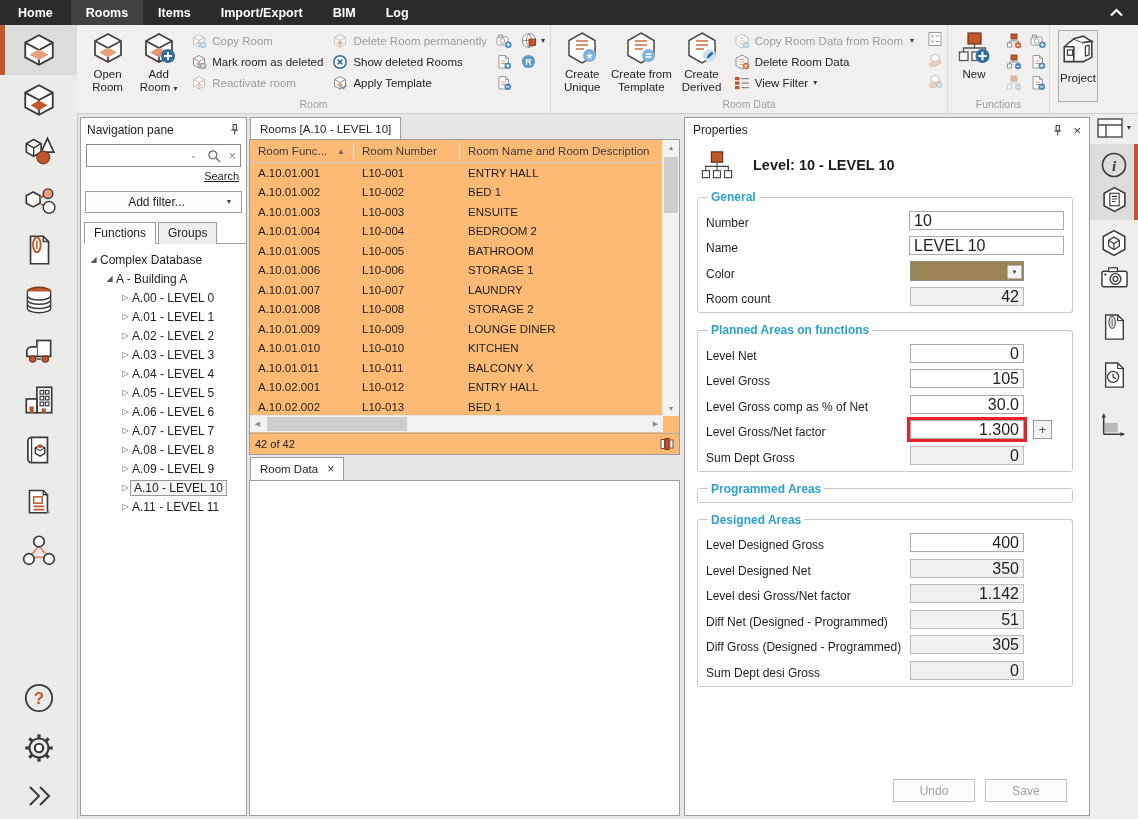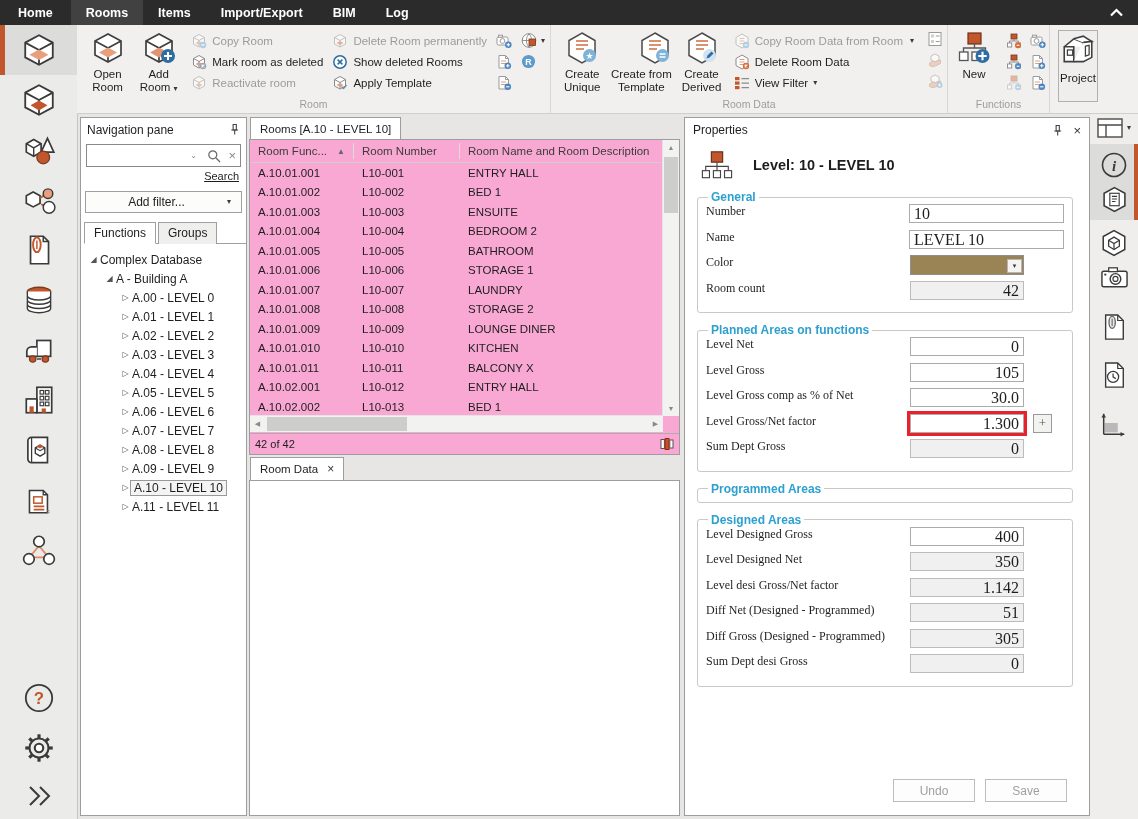--- a/index.html
+++ b/index.html
@@ -65,21 +65,21 @@
   .titem.lvl0{padding-left:6px;}
   .titem.lvl1{padding-left:22px;}
   .titem.lvl2{padding-left:38px;}
   .titem.selected .tlabel{border:1px solid #999;background:#f4f4f4;padding:0 3px;margin-left:-2px;}
   
   .main{left:249px;top:117px;width:431px;bottom:3px;background:transparent;border:none;
         display:flex;flex-direction:column;}
   .mtabstrip{height:22px;position:relative;flex:0 0 auto;}
   .mtab{position:absolute;left:1px;top:0;height:21px;background:#fff;border:1px solid #9d9d9d;
         border-bottom:none;display:flex;align-items:center;padding:0 9px;font-size:11.5px;}
-  .tablepanel{background:#f9a8d4;border:1px solid #9d9d9d;position:relative;flex:0 0 auto;height:316px;
+  .tablepanel{background:#fdba74;border:1px solid #9d9d9d;position:relative;flex:0 0 auto;height:316px;
               box-sizing:border-box;}
   .thead{display:flex;height:22px;border-bottom:1px solid #cfcfcf;align-items:center;margin-right:16px;}
   .th{font-size:11.5px;color:#3c3c3c;padding-left:8px;box-sizing:border-box;display:flex;align-items:center;}
   .th1{width:104px;border-right:1px solid #dcdcdc;height:16px;}
   .th2{width:106px;border-right:1px solid #dcdcdc;height:16px;}
   .th3{flex:1;}
   .sortglyph{font-size:8px;color:#666;margin-left:10px;}
   .tbody{margin-right:16px;}
   .trow{display:flex;height:19.5px;align-items:center;font-size:11.5px;}
   .trow .c1{width:104px;padding-left:8px;box-sizing:border-box;}
@@ -105,21 +105,21 @@
   .rdpanel{flex:1;background:#fff;border:1px solid #9d9d9d;}
   
   .props{left:684px;top:117px;width:406px;bottom:3px;display:flex;flex-direction:column;}
   .pp-head{height:24px;display:flex;align-items:center;padding:0 8px;flex:0 0 auto;}
   .pp-title{flex:1;font-size:12px;}
   .pp-x{margin-left:10px;font-size:13px;color:#333;}
   .pp-titlerow{display:flex;align-items:center;padding:8px 14px 10px 16px;flex:0 0 auto;}
   .pp-h1{font-size:14.5px;font-weight:bold;margin-left:20px;}
   .fs{border:1px solid #c9c9c9;border-radius:3px;margin:0 16px 10px 12px;padding:0 8px 6px 8px;}
   .fs legend{color:#2da0d0;font-weight:bold;font-size:12px;padding:0 3px;margin-left:2px;}
-  .frow{display:flex;align-items:flex-start;height:25.5px;font-family:Liberation Serif, serif;}
+  .frow{display:flex;align-items:flex-end;height:25.5px;}
   .flabel{flex:1;font-size:12px;}
   .finput{width:114px;height:19px;box-sizing:border-box;border:1px solid #ababab;background:#fff;
           font-size:16px;text-align:right;padding:1px 4px;line-height:16px;flex:0 0 auto;}
   .w-wide{width:155px;}
   .ta-l{text-align:left;}
   .fside{width:40px;flex:0 0 auto;display:flex;align-items:center;padding-left:9px;box-sizing:border-box;}
   .frow.readonly .finput{background:#f0f0f0;border-color:#bcbcbc;}
   .frow.highlight .finput{box-shadow:0 0 0 3px #e8212c;}
   .plus{display:none;width:19px;height:19px;border:1px solid #9a9a9a;background:#f2f2f1;color:#555;
         align-items:center;justify-content:center;font-size:13px;box-sizing:border-box;}
@@ -463,21 +463,21 @@
         <span>
             <svg width="34" height="34" viewBox="0 0 34 34">
               <path d="M17 2 L30 9.5 V24.5 L17 32 L4 24.5 V9.5 Z" fill="#fff" stroke="#4a4a4a" stroke-width="1.5"></path>
               <path d="M11 10 h12 M11 14 h12 M11 18 h8" stroke="#d9926d" stroke-width="1.8"></path>
               <circle cx="24.5" cy="24.5" r="6.5" fill="#7fb2d9"></circle>
               <text x="24.5" y="28" text-anchor="middle" font-size="9" fill="#fff" font-family="Liberation Sans, sans-serif">★</text>
             </svg>
           </span>
         <span class="blabel">Create Unique</span>
       </div>
-      <div class="bigbtn" style="width:64px;align-items:flex-end;">
+      <div class="bigbtn" style="width:64px;">
         <span>
             <svg width="34" height="34" viewBox="0 0 34 34">
               <path d="M17 2 L30 9.5 V24.5 L17 32 L4 24.5 V9.5 Z" fill="#fff" stroke="#4a4a4a" stroke-width="1.5"></path>
               <path d="M11 10 h12 M11 14 h12 M11 18 h8" stroke="#d9926d" stroke-width="1.8"></path>
               <circle cx="24.5" cy="24.5" r="6.5" fill="#7fb2d9"></circle>
               <path d="M21.5 23 h6 M21.5 26 h6" stroke="#fff" stroke-width="1.6"></path>
             </svg>
           </span>
         <span class="blabel">Create from Template</span>
       </div>

